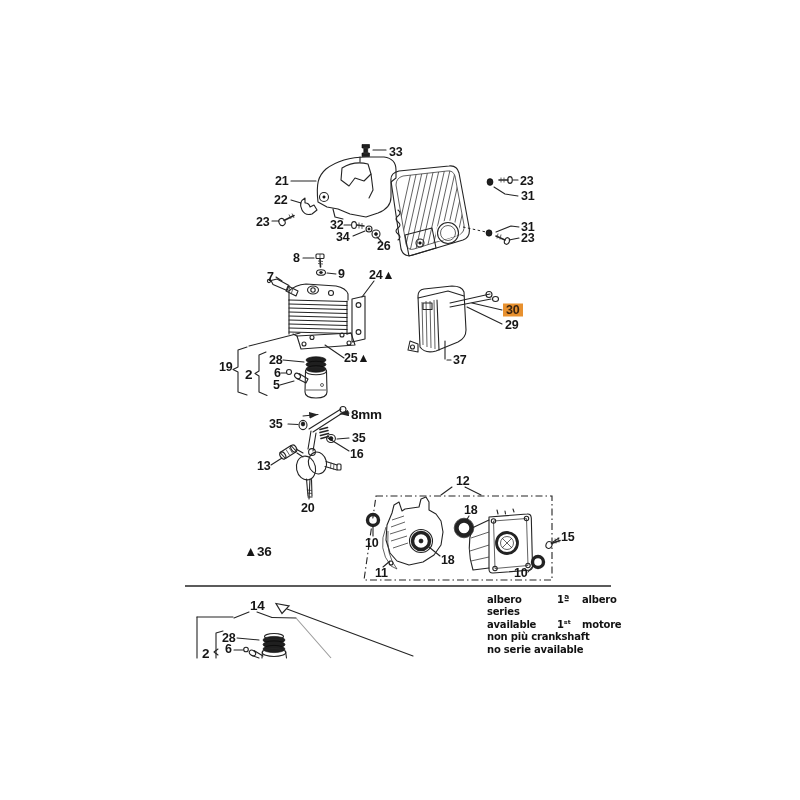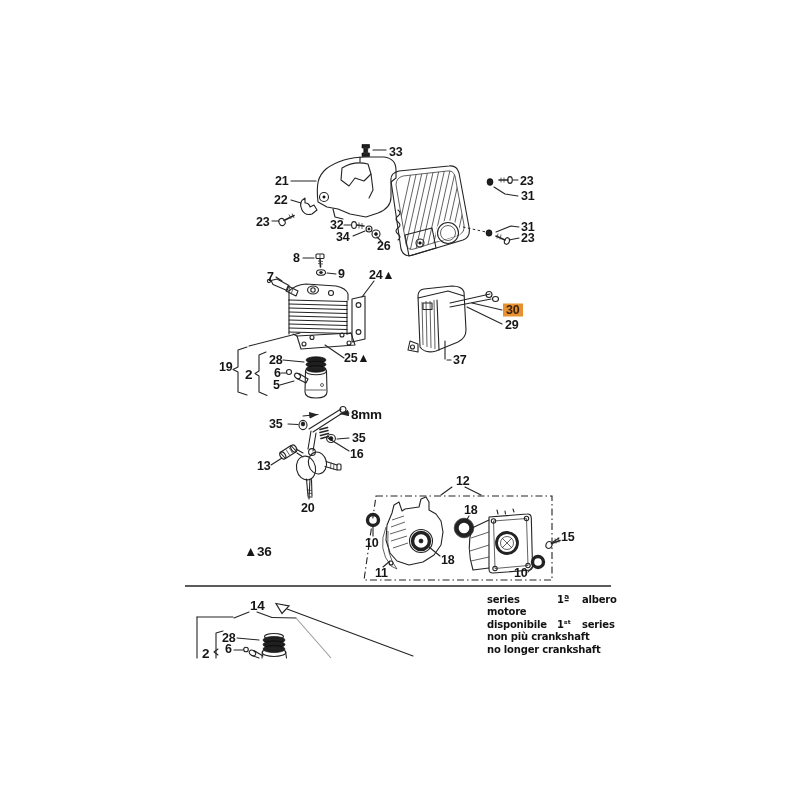--- a/index.html
+++ b/index.html
@@ -440,25 +440,25 @@
   <text class="lbl" x="561" y="541">15</text>
   <text class="lbl" x="514" y="577">10</text>
   <text class="lbl-lg" x="250" y="610">14</text>
   <text class="lbl" x="222" y="642">28</text>
   <text class="lbl" x="225" y="653">6</text>
   <text class="lbl-lg" x="202" y="658">2</text>
 </svg>
 
 <div class="footnote">
   <div class="fn-row">
-    <span class="fn-a">series motore</span>
+    <span class="fn-a">albero series</span>
     <span class="fn-b">1ª</span>
     <span>albero</span>
   </div>
   <div class="fn-row">
-    <span class="fn-a">disponibile</span>
+    <span class="fn-a">available</span>
     <span class="fn-b">1ˢᵗ</span>
-    <span>series</span>
+    <span>motore</span>
   </div>
   <div>non più crankshaft</div>
-  <div>no longer crankshaft</div>
+  <div>no serie available</div>
 </div>
 </div>
 
 </body></html>

